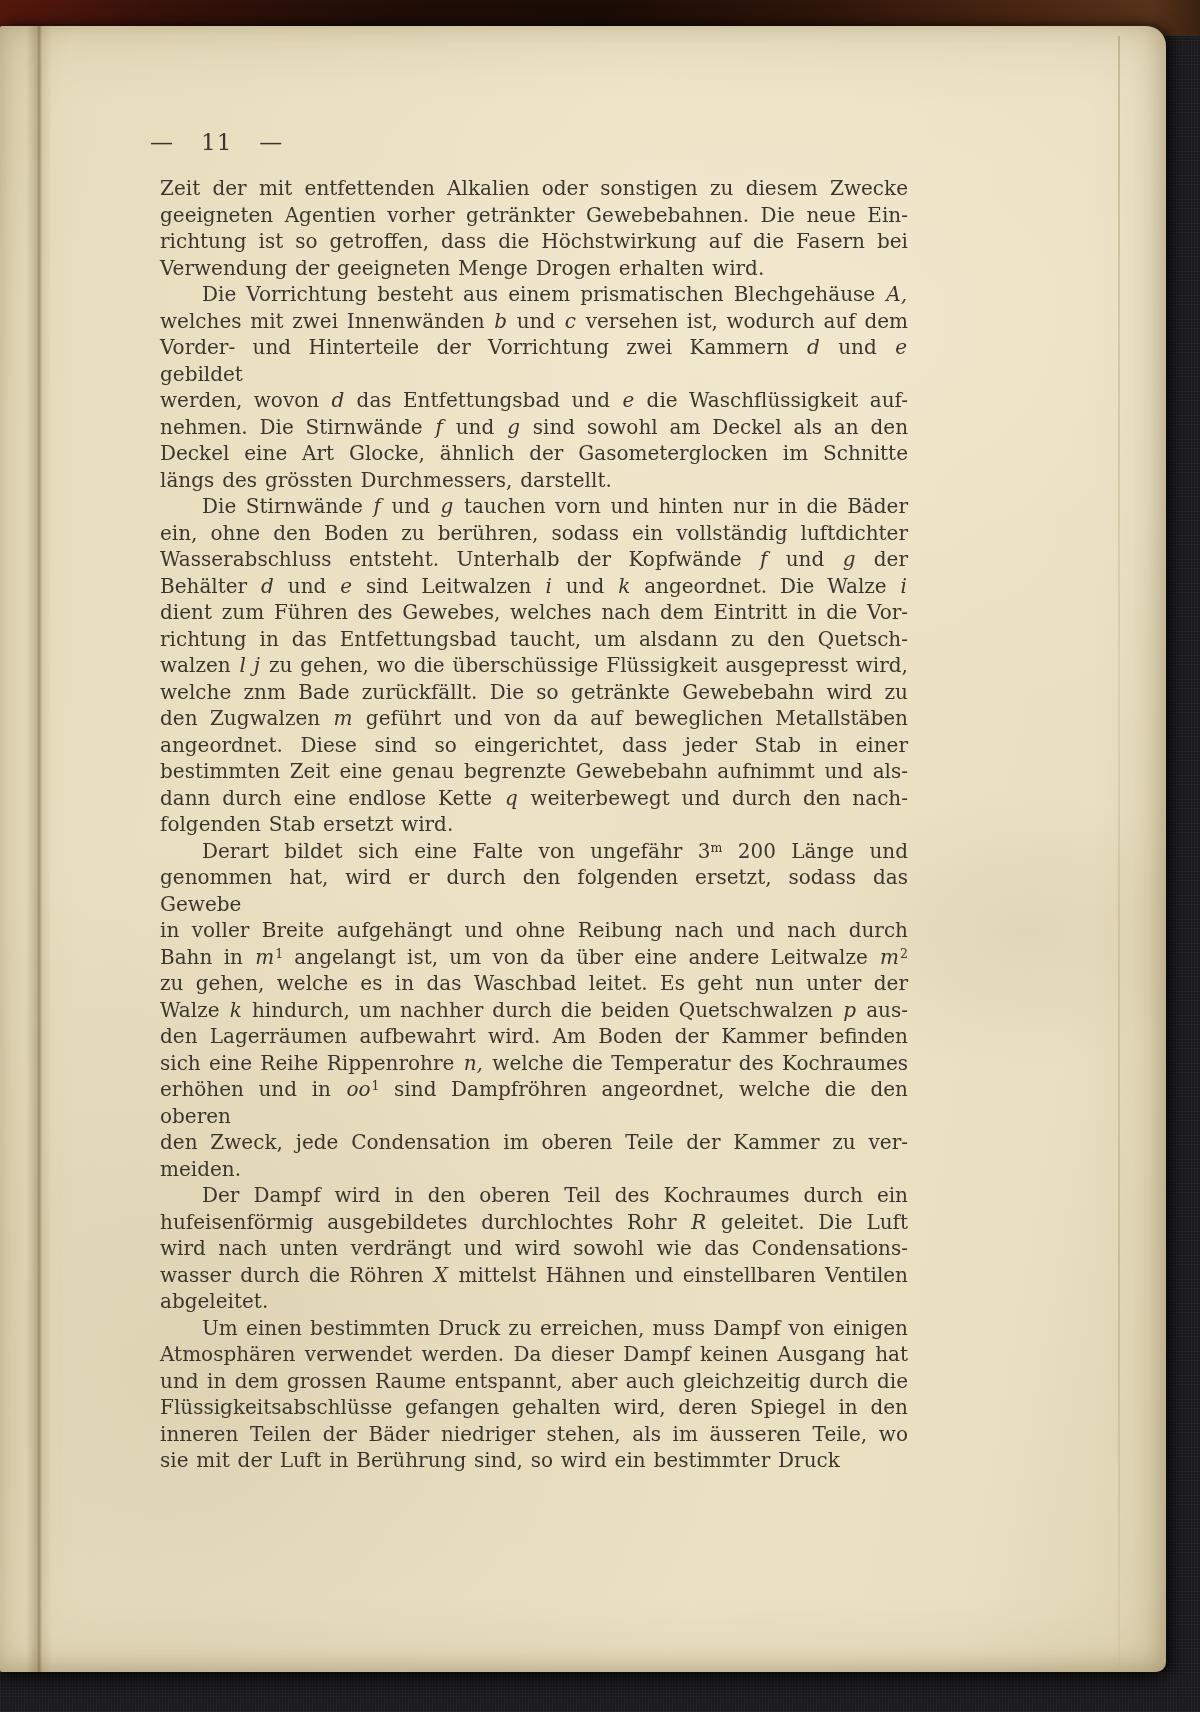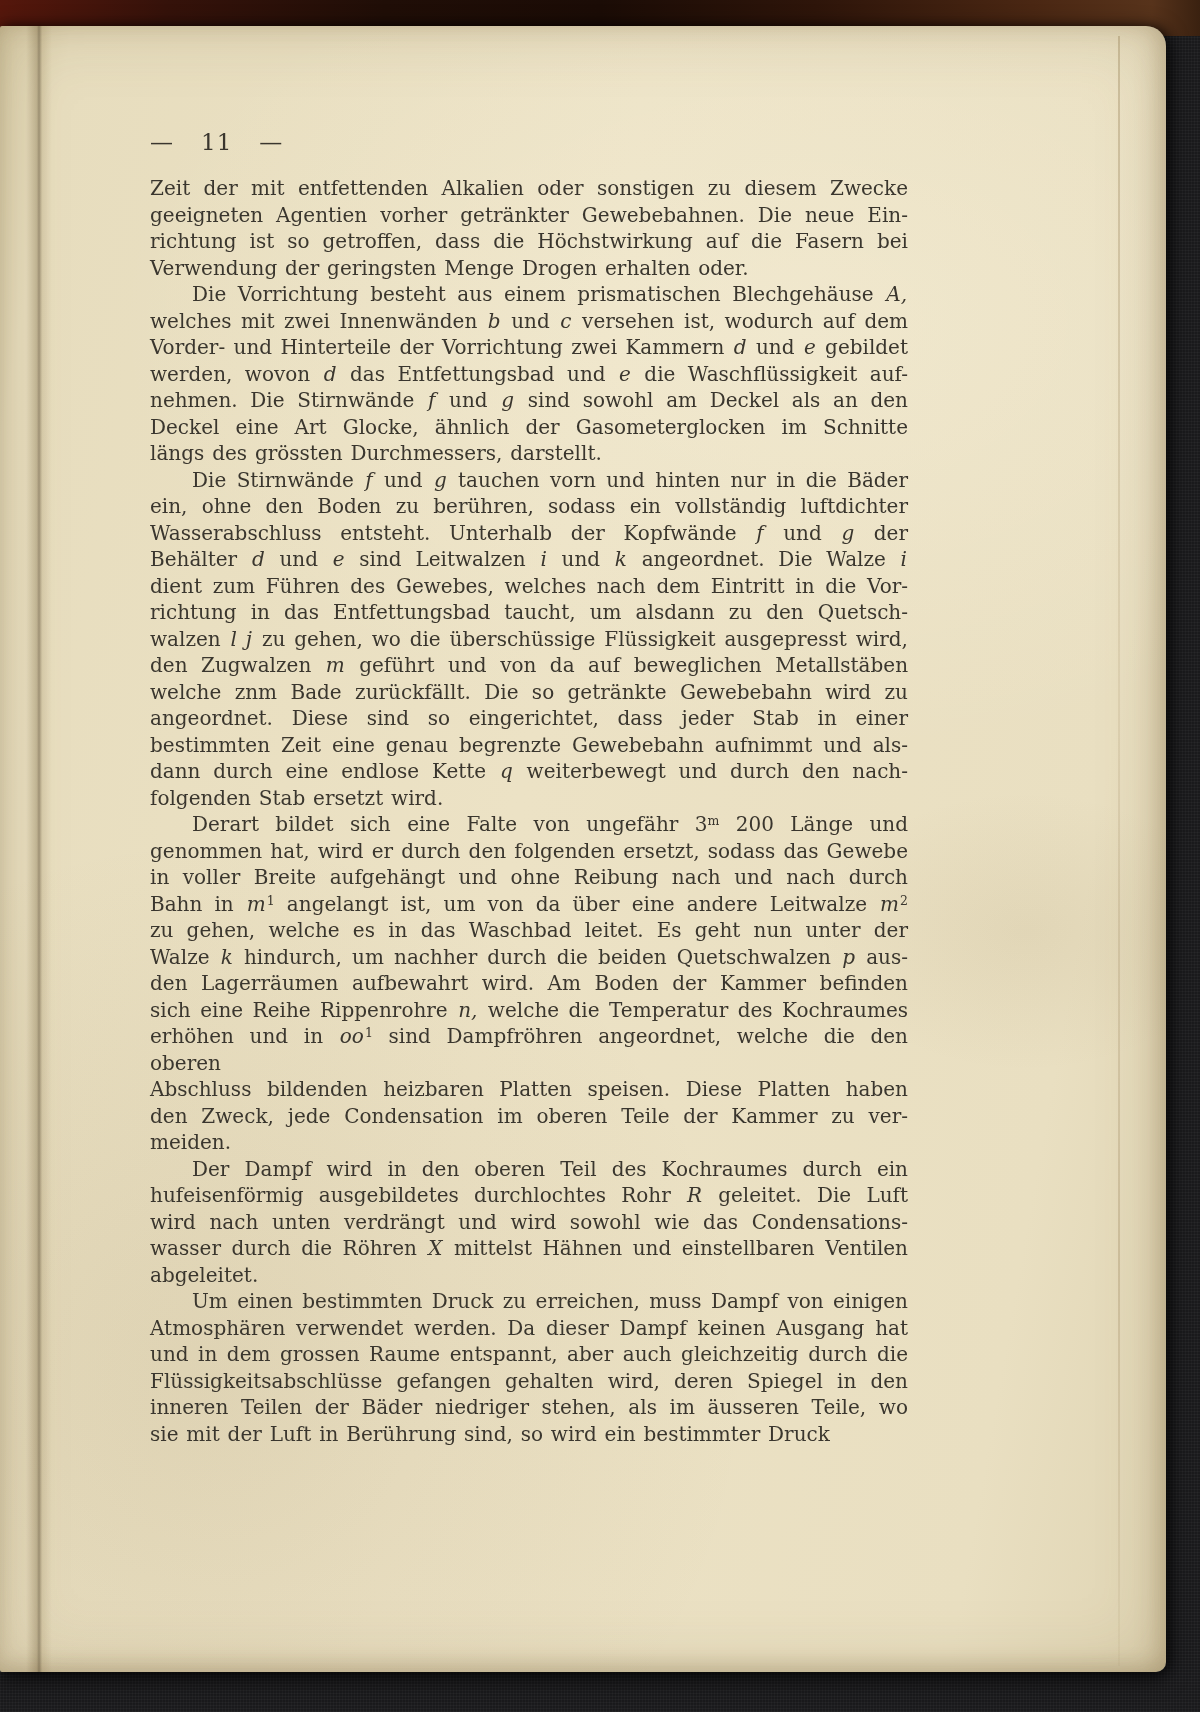--- a/index.html
+++ b/index.html
@@ -72,20 +72,21 @@
     position: absolute; top: 149px; left: 150px; width: 758px;
     font-size: 20px; line-height: 26.5px;
     color: var(--ink);
     text-rendering: optimizeLegibility;
   }
   .line {
     text-align: justify;
     text-align-last: justify;
     word-spacing: 1.5px;
     white-space: normal;
+    margin-left: 10px;
   }
   .line.indent { text-indent: 42px; }
   .line.last { text-align-last: left; }
   .line i { font-style: italic; padding: 0 1px; }
   .line sup {
     font-size: 12.5px;
     vertical-align: 6px;
     line-height: 0;
   }
 </style>
@@ -99,51 +100,50 @@
   <div class="edge-line"></div>
 
   <div class="header">
     <span>—</span><span class="pagenum">11</span><span>—</span>
   </div>
 
   <div class="text" id="text-block">
       <div class="line">Zeit der mit entfettenden Alkalien oder sonstigen zu diesem Zwecke</div>
       <div class="line">geeigneten Agentien vorher getränkter Gewebebahnen. Die neue Ein-</div>
       <div class="line">richtung ist so getroffen, dass die Höchstwirkung auf die Fasern bei</div>
-      <div class="line last">Verwendung der geringsten Menge Drogen erhalten oder.</div>
+      <div class="line last">Verwendung der geeigneten Menge Drogen erhalten wird.</div>
       <div class="line indent">Die Vorrichtung besteht aus einem prismatischen Blechgehäuse <i>A,</i></div>
       <div class="line">welches mit zwei Innenwänden <i>b</i> und <i>c</i> versehen ist, wodurch auf dem</div>
       <div class="line">Vorder- und Hinterteile der Vorrichtung zwei Kammern <i>d</i> und <i>e</i> gebildet</div>
       <div class="line">werden, wovon <i>d</i> das Entfettungsbad und <i>e</i> die Waschflüssigkeit auf-</div>
       <div class="line">nehmen. Die Stirnwände <i>f</i> und <i>g</i> sind sowohl am Deckel als an den</div>
       <div class="line">Deckel eine Art Glocke, ähnlich der Gasometerglocken im Schnitte</div>
       <div class="line last">längs des grössten Durchmessers, darstellt.</div>
       <div class="line indent">Die Stirnwände <i>f</i> und <i>g</i> tauchen vorn und hinten nur in die Bäder</div>
       <div class="line">ein, ohne den Boden zu berühren, sodass ein vollständig luftdichter</div>
       <div class="line">Wasserabschluss entsteht. Unterhalb der Kopfwände <i>f</i> und <i>g</i> der</div>
       <div class="line">Behälter <i>d</i> und <i>e</i> sind Leitwalzen <i>i</i> und <i>k</i> angeordnet. Die Walze <i>i</i></div>
       <div class="line">dient zum Führen des Gewebes, welches nach dem Eintritt in die Vor-</div>
       <div class="line">richtung in das Entfettungsbad taucht, um alsdann zu den Quetsch-</div>
       <div class="line">walzen <i>l j</i> zu gehen, wo die überschüssige Flüssigkeit ausgepresst wird,</div>
+      <div class="line">welche znm Bade zurückfällt. Die so getränkte Gewebebahn wird zu</div>
       <div class="line">den Zugwalzen <i>m</i> geführt und von da auf beweglichen Metallstäben</div>
-      <div class="line">welche znm Bade zurückfällt. Die so getränkte Gewebebahn wird zu</div>
       <div class="line">angeordnet. Diese sind so eingerichtet, dass jeder Stab in einer</div>
       <div class="line">bestimmten Zeit eine genau begrenzte Gewebebahn aufnimmt und als-</div>
       <div class="line">dann durch eine endlose Kette <i>q</i> weiterbewegt und durch den nach-</div>
       <div class="line last">folgenden Stab ersetzt wird.</div>
       <div class="line indent">Derart bildet sich eine Falte von ungefähr 3<sup>m</sup> 200 Länge und</div>
       <div class="line">genommen hat, wird er durch den folgenden ersetzt, sodass das Gewebe</div>
       <div class="line">in voller Breite aufgehängt und ohne Reibung nach und nach durch</div>
       <div class="line">Bahn in <i>m</i><sup>1</sup> angelangt ist, um von da über eine andere Leitwalze <i>m</i><sup>2</sup></div>
       <div class="line">zu gehen, welche es in das Waschbad leitet. Es geht nun unter der</div>
       <div class="line">Walze <i>k</i> hindurch, um nachher durch die beiden Quetschwalzen <i>p</i> aus-</div>
       <div class="line">den Lagerräumen aufbewahrt wird. Am Boden der Kammer befinden</div>
       <div class="line">sich eine Reihe Rippenrohre <i>n,</i> welche die Temperatur des Kochraumes</div>
       <div class="line">erhöhen und in <i>oo</i><sup>1</sup> sind Dampfröhren angeordnet, welche die den oberen</div>
-      <div class="line">Abschluss bildenden heizbaren Platten speisen. Diese Platten haben</div>
       <div class="line">den Zweck, jede Condensation im oberen Teile der Kammer zu ver-</div>
       <div class="line last">meiden.</div>
       <div class="line indent">Der Dampf wird in den oberen Teil des Kochraumes durch ein</div>
       <div class="line">hufeisenförmig ausgebildetes durchlochtes Rohr <i>R</i> geleitet. Die Luft</div>
       <div class="line">wird nach unten verdrängt und wird sowohl wie das Condensations-</div>
       <div class="line">wasser durch die Röhren <i>X</i> mittelst Hähnen und einstellbaren Ventilen</div>
       <div class="line last">abgeleitet.</div>
       <div class="line indent">Um einen bestimmten Druck zu erreichen, muss Dampf von einigen</div>
       <div class="line">Atmosphären verwendet werden. Da dieser Dampf keinen Ausgang hat</div>
       <div class="line">und in dem grossen Raume entspannt, aber auch gleichzeitig durch die</div>

